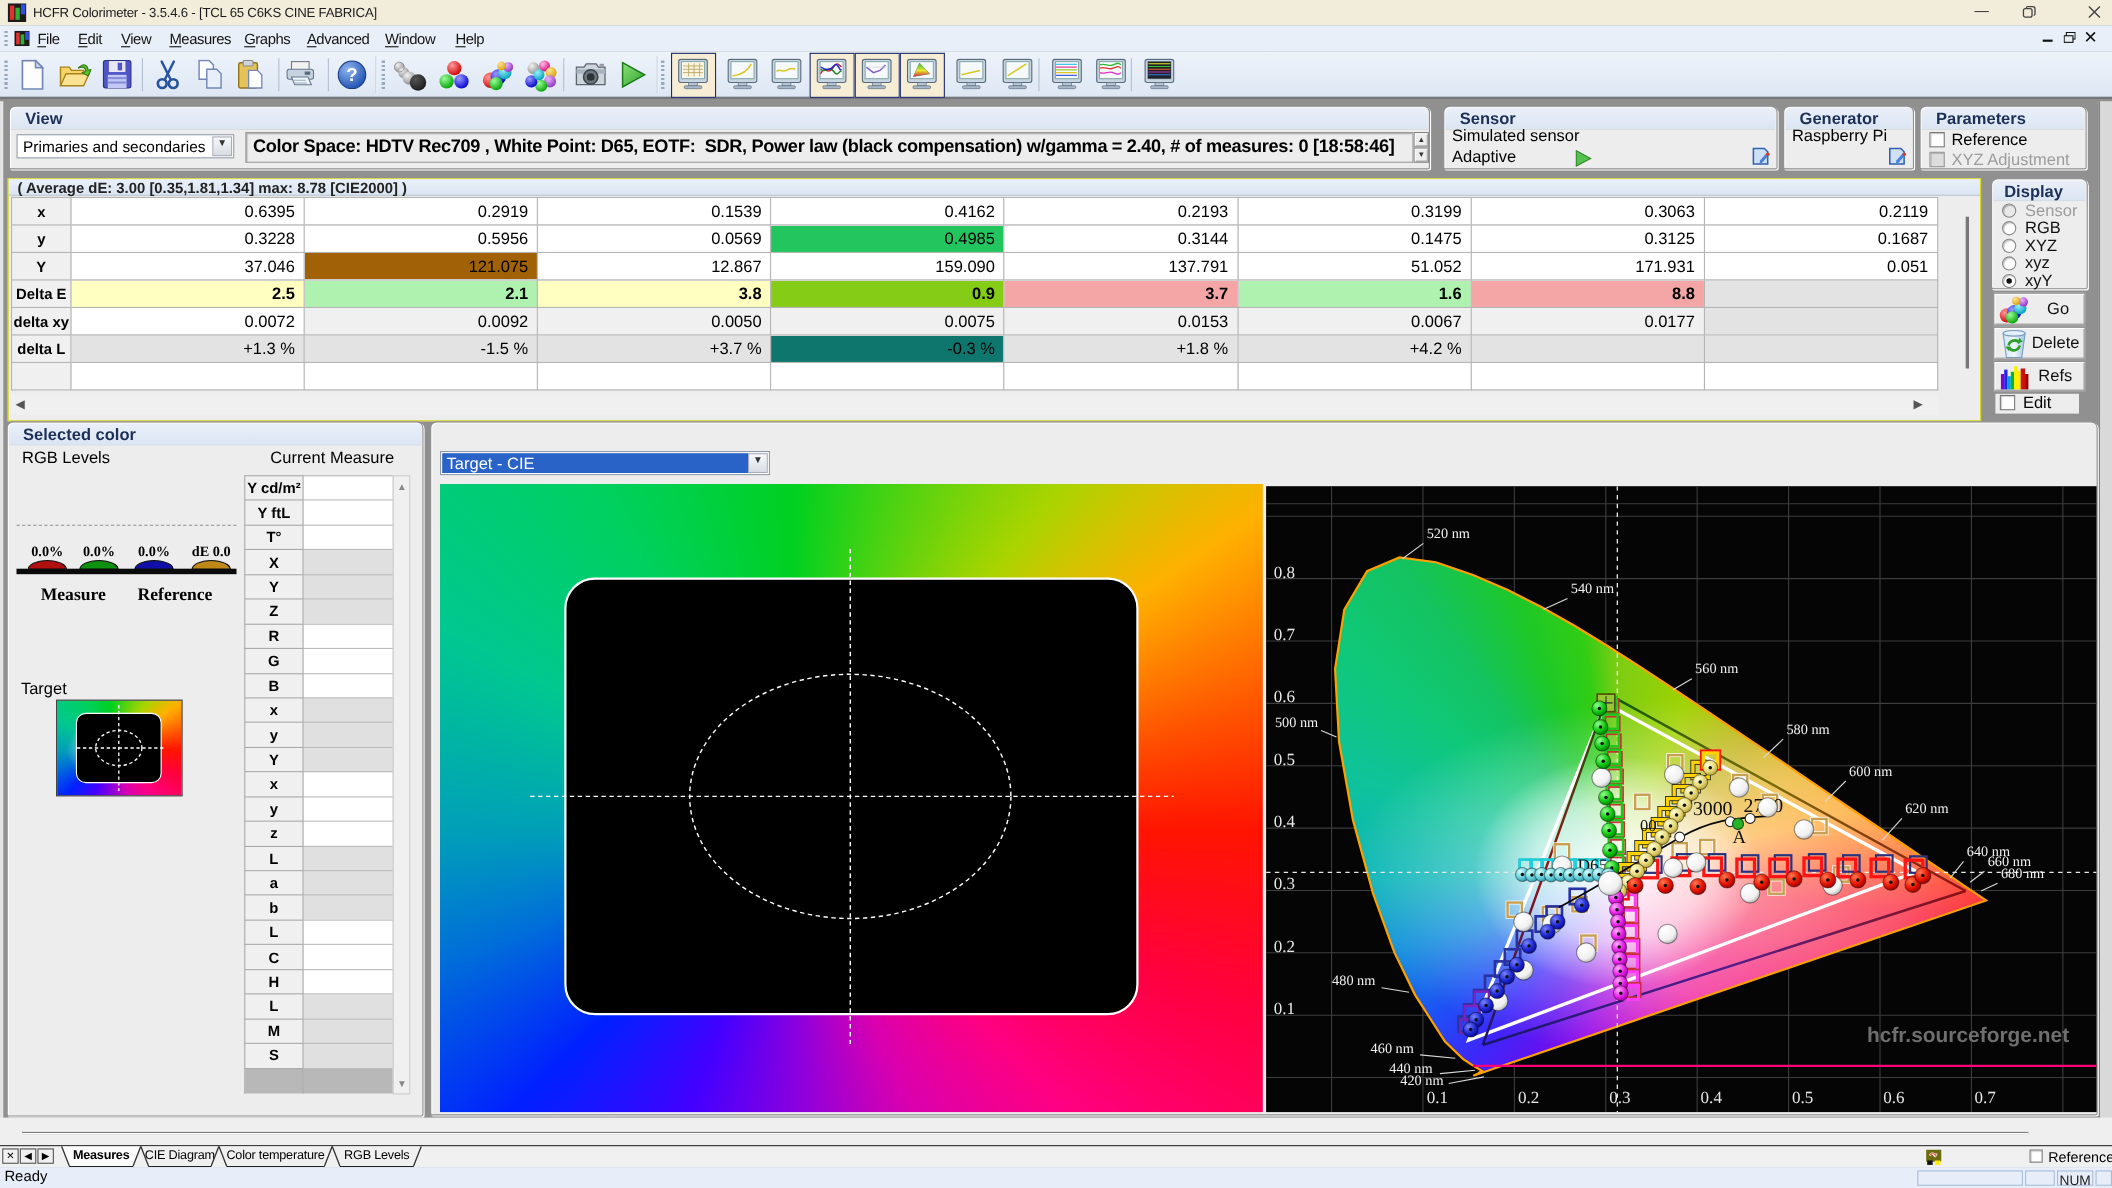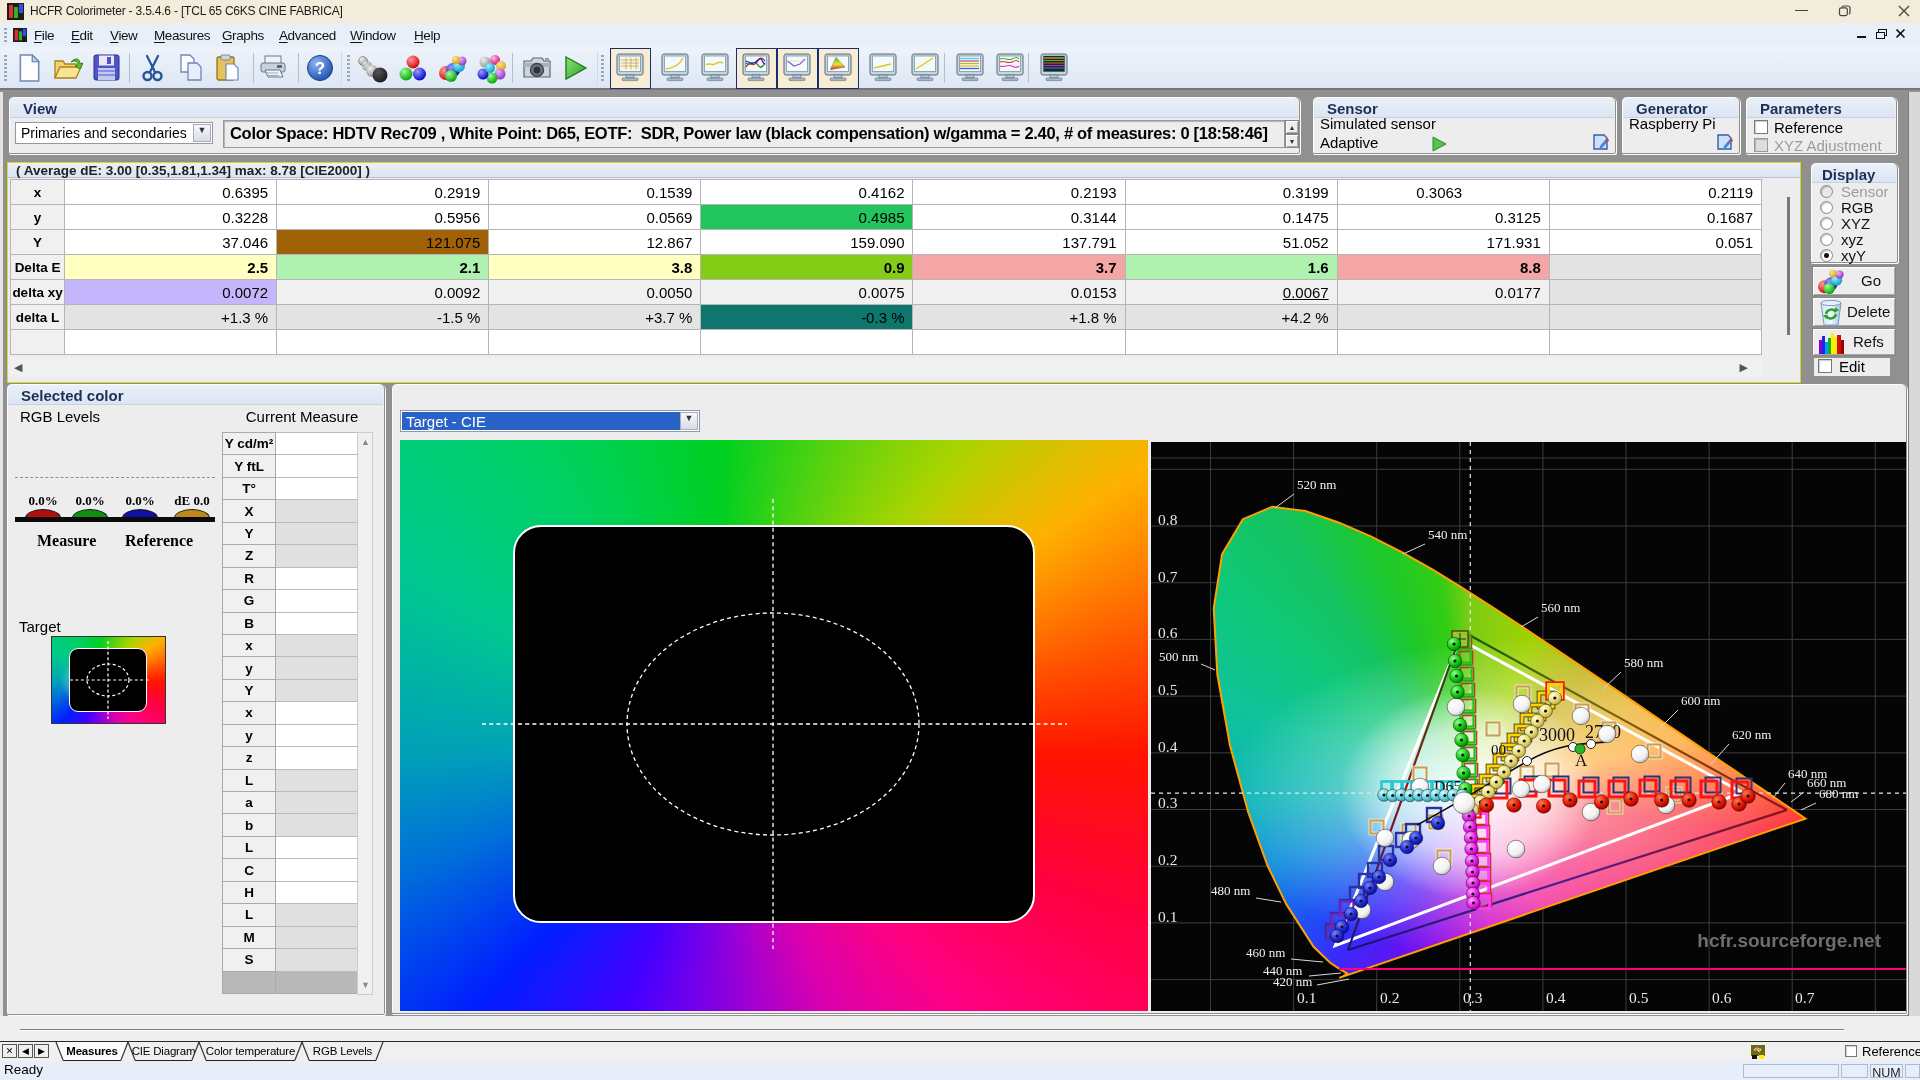--- a/index.html
+++ b/index.html
@@ -426,21 +426,21 @@
         </colgroup>
         <tbody>
           <tr>
             <td class="rowlab">x</td>
             <td style="background:#ffffff;">0.6395</td>
             <td style="background:#ffffff;">0.2919</td>
             <td style="background:#ffffff;">0.1539</td>
             <td style="background:#ffffff;">0.4162</td>
             <td style="background:#ffffff;">0.2193</td>
             <td style="background:#ffffff;">0.3199</td>
-            <td style="background:#ffffff;text-align:center;">0.3063</td>
+            <td style="background:#ffffff;">0.3063</td>
             <td style="background:#ffffff;">0.2119</td>
           </tr>
           <tr>
             <td class="rowlab">y</td>
             <td style="background:#ffffff;">0.3228</td>
             <td style="background:#ffffff;">0.5956</td>
             <td style="background:#ffffff;">0.0569</td>
             <td style="background:#22c55e;">0.4985</td>
             <td style="background:#ffffff;">0.3144</td>
             <td style="background:#ffffff;">0.1475</td>
@@ -464,26 +464,26 @@
             <td style="background:#aff2af;font-weight:bold;">2.1</td>
             <td style="background:#ffffc2;font-weight:bold;">3.8</td>
             <td style="background:#84cc16;font-weight:bold;">0.9</td>
             <td style="background:#f4a6a6;font-weight:bold;">3.7</td>
             <td style="background:#aff2af;font-weight:bold;">1.6</td>
             <td style="background:#f4a6a6;font-weight:bold;">8.8</td>
             <td style="background:#e3e3e3;font-weight:bold;"></td>
           </tr>
           <tr>
             <td class="rowlab">delta xy</td>
-            <td style="background:#c4b5fd;">0.0072</td>
+            <td style="background:#ffffff;">0.0072</td>
             <td style="background:#f0f0f0;">0.0092</td>
             <td style="background:#f0f0f0;">0.0050</td>
             <td style="background:#f0f0f0;">0.0075</td>
             <td style="background:#f0f0f0;">0.0153</td>
-            <td style="background:#f0f0f0;text-decoration:underline;">0.0067</td>
+            <td style="background:#f0f0f0;">0.0067</td>
             <td style="background:#f0f0f0;">0.0177</td>
             <td style="background:#e3e3e3;"></td>
           </tr>
           <tr>
             <td class="rowlab">delta L</td>
             <td style="background:#e3e3e3;">+1.3 %</td>
             <td style="background:#e3e3e3;">-1.5 %</td>
             <td style="background:#e3e3e3;">+3.7 %</td>
             <td style="background:#0f766e;">-0.3 %</td>
             <td style="background:#e3e3e3;">+1.8 %</td>

